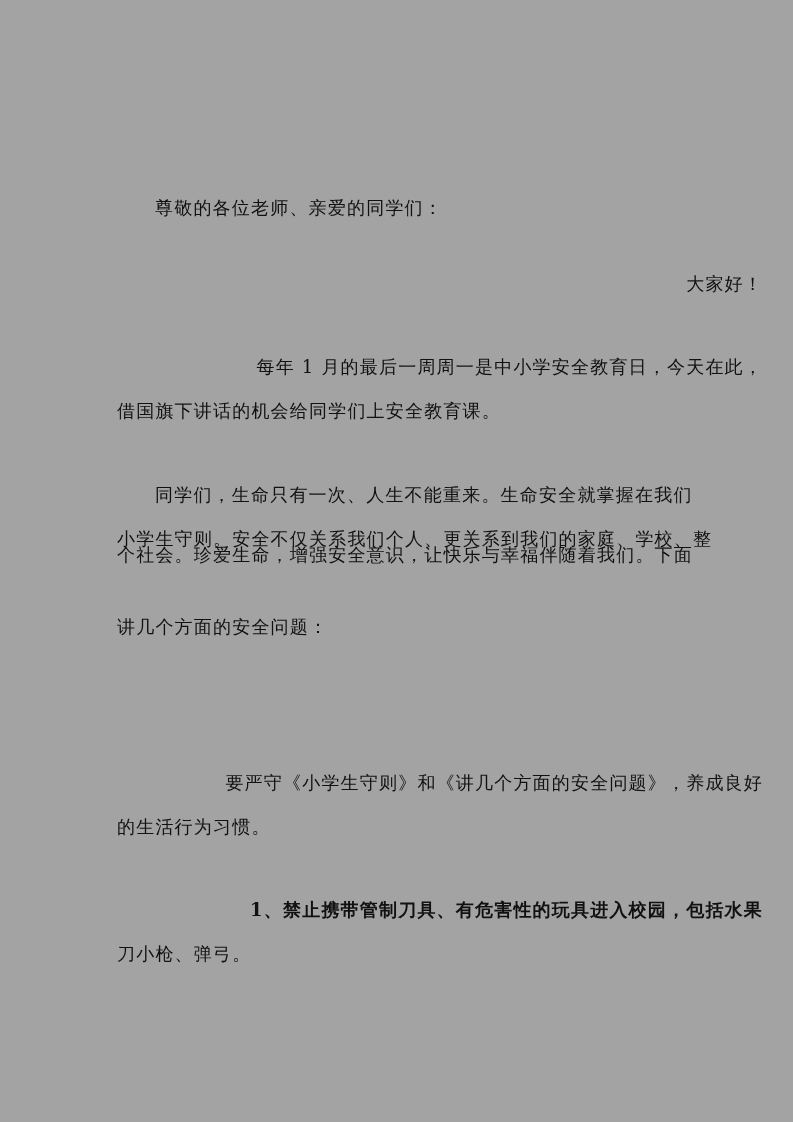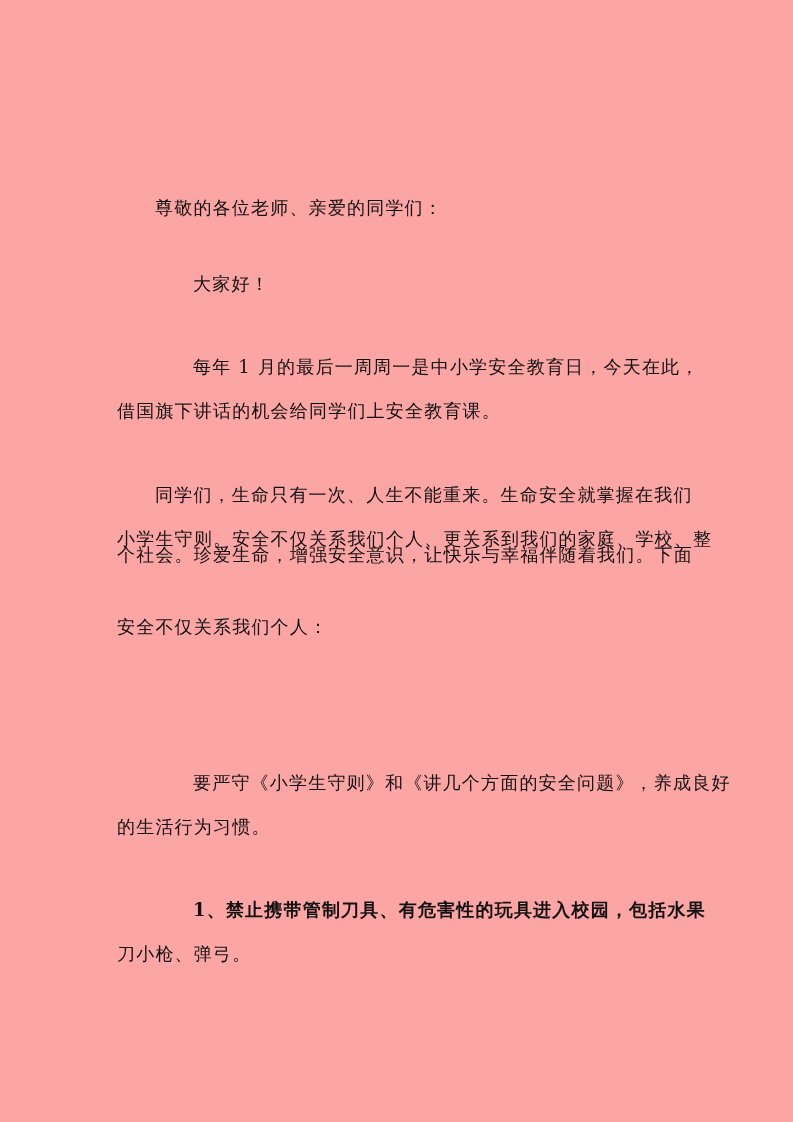--- a/index.html
+++ b/index.html
@@ -14,53 +14,53 @@
       overflow: hidden;
       font-family: "DejaVu Serif", "Liberation Serif", serif;
       color: #111111;
     }
     .page {
       position: absolute;
       left: 0;
       top: 0;
       width: 793px;
       height: 1122px;
-      background: #fca5a5;
+      background: #a3a3a3;
     }
     .line {
       position: absolute;
       left: 117px;
       width: 570px;
       font-size: 18px;
       line-height: 22px;
       white-space: nowrap;
       letter-spacing: 1.2px;
     }
     .indent1 { left: 155px; }
-    .indent2 { left: 193px; }
+    .indent2 { left: 193px; text-align: right; }
   </style>
 </head>
 <body>
 
 <div class="page">
 
   <div class="line indent1" style="top:197px;">尊敬的各位老师、亲爱的同学们：</div>
 
   <div class="line indent2" style="top:273px;">大家好！</div>
 
   <div>
     <div class="line indent2" style="top:356px;">每年 1 月的最后一周周一是中小学安全教育日，今天在此，</div>
     <div class="line" style="top:400px;">借国旗下讲话的机会给同学们上安全教育课。</div>
   </div>
 
   <div>
     <div class="line indent1" style="top:484px;">同学们，生命只有一次、人生不能重来。生命安全就掌握在我们</div>
     <div class="line" style="top:528px;">小学生守则。安全不仅关系我们个人、更关系到我们的家庭、学校、整</div>
     <div class="line" style="top:544px;">个社会。珍爱生命，增强安全意识，让快乐与幸福伴随着我们。下面</div>
-    <div class="line" style="top:616px;">安全不仅关系我们个人：</div>
+    <div class="line" style="top:616px;">讲几个方面的安全问题：</div>
   </div>
 
 
   <div>
     <div class="line indent2" style="top:772px;">要严守《小学生守则》和《讲几个方面的安全问题》，养成良好</div>
     <div class="line" style="top:816px;">的生活行为习惯。</div>
   </div>
 
   <div>
     <div class="line indent2" style="top:899px;font-weight:bold;">1、禁止携带管制刀具、有危害性的玩具进入校园，包括水果</div>

